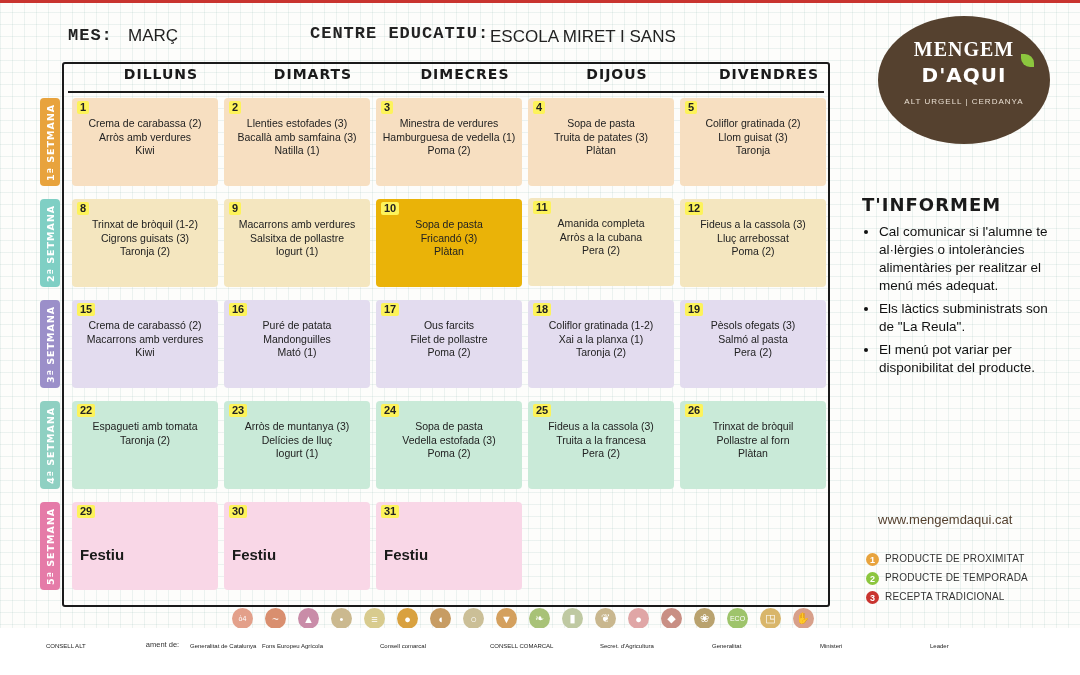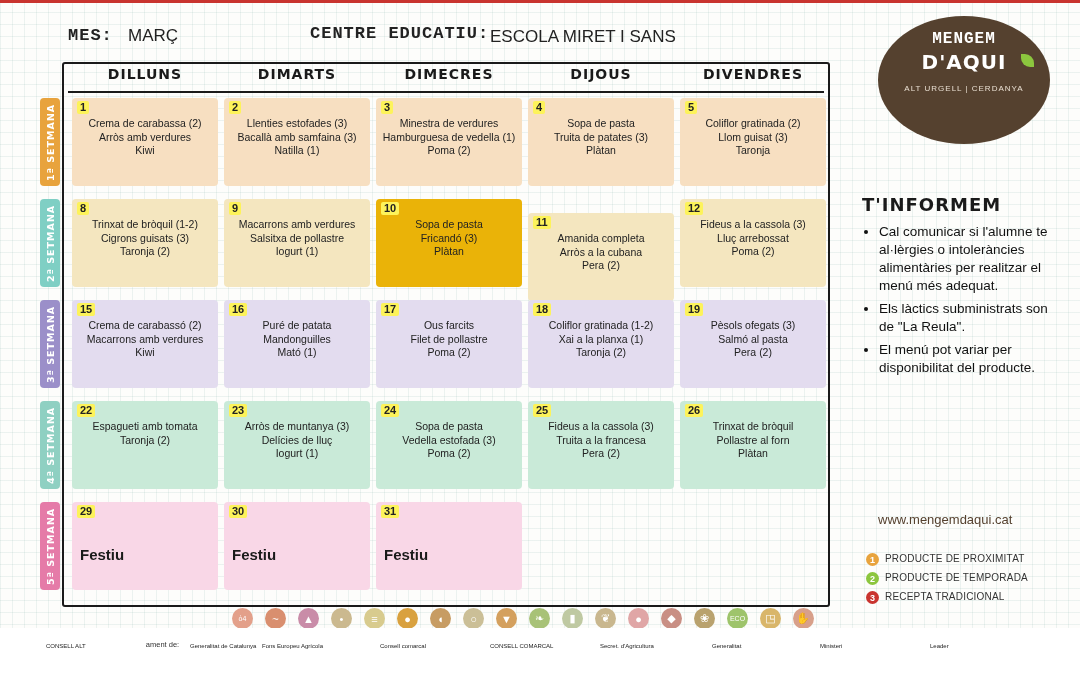--- a/index.html
+++ b/index.html
@@ -32,21 +32,21 @@
   .centre-lbl{position:absolute;left:250px;top:6px;font-size:18px;}
   .centre-val{position:absolute;left:430px;top:9px;}
 
   
   .calwrap{position:absolute;left:62px;top:62px;width:768px;height:545px;}
   .frame{
     position:absolute;left:0;top:0;width:768px;height:545px;
     border:2px solid #1a1a1a;border-radius:3px;
     box-sizing:border-box;
   }
-  .daysrow{position:absolute;left:0;top:0;width:768px;height:30px;}
+  .daysrow{position:absolute;left:16px;top:0;width:768px;height:30px;}
   .dayhd{
     position:absolute;top:4px;width:150px;text-align:center;
     font-family:"DejaVu Sans",sans-serif;font-weight:bold;letter-spacing:1px;
     font-size:14px;color:#1a1a1a;
   }
   .hdrule{position:absolute;top:29px;left:6px;width:756px;height:2px;background:#1a1a1a;}
 
   .cell{
     position:absolute;width:146px;height:88px;border-radius:4px;
     box-sizing:border-box;
@@ -76,21 +76,21 @@
     position:absolute;top:0;width:21px;height:21px;border-radius:50%;
     display:flex;align-items:center;justify-content:center;font-size:11px;color:#fff;
   }
 
   
   .logo{
     position:absolute;left:878px;top:16px;width:172px;height:128px;
     background:#55412f;border-radius:86px/64px;
     color:#fff;text-align:center;
   }
-  .logo .l1{font-family:Liberation Mono, monospace;font-weight:bold;font-size:16px;letter-spacing:1px;margin-top:14px;}
+  .logo .l1{font-family:Liberation Serif, serif;font-weight:bold;font-size:20px;letter-spacing:1px;margin-top:22px;}
   .logo .l2{font-family:"DejaVu Sans",sans-serif;font-weight:bold;font-size:20px;letter-spacing:1px;margin-top:2px;}
   .logo .l3{font-size:8px;letter-spacing:1px;margin-top:10px;color:#e9dfd2;}
   .leaf{position:absolute;right:16px;top:38px;width:13px;height:13px;background:#8cc63e;border-radius:0 70% 0 70%;}
 
   .infobox{position:absolute;left:862px;top:182px;width:200px;}
   .infobox h2{
     margin:12px 0 8px 0;font-family:"DejaVu Sans",sans-serif;
     font-size:18px;letter-spacing:1px;color:#1a1a1a;font-weight:bold;
   }
   .infobox ul{margin:0;padding-left:17px;}
@@ -201,21 +201,21 @@
         </div>
       </div>
       <div class="cell" style="left: 314px; top: 137px; background: #eab308;">
         <div class="num">10</div>
         <div class="items">
           <div>Sopa de pasta</div>
           <div>Fricandó (3)</div>
           <div>Plàtan</div>
         </div>
       </div>
-      <div class="cell" style="left: 466px; top: 151px; background: rgb(244, 230, 191); text-decoration: underline;">
+      <div class="cell" style="left: 466px; top: 136px; background: rgb(244, 230, 191); text-decoration: underline;">
         <div class="num">11</div>
         <div class="items">
           <div>Amanida completa</div>
           <div>Arròs a la cubana</div>
           <div>Pera (2)</div>
         </div>
       </div>
       <div class="cell" style="left: 618px; top: 137px; background: rgb(244, 230, 191);">
         <div class="num">12</div>
         <div class="items">

